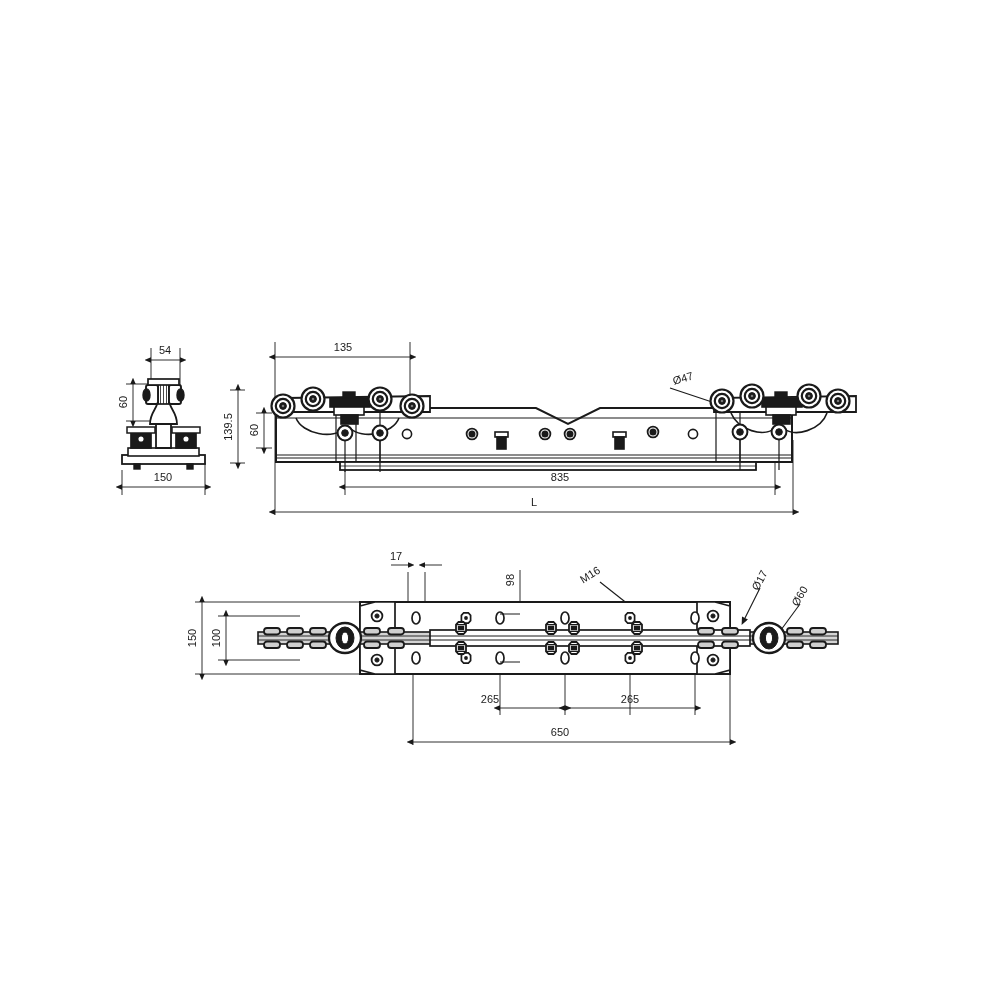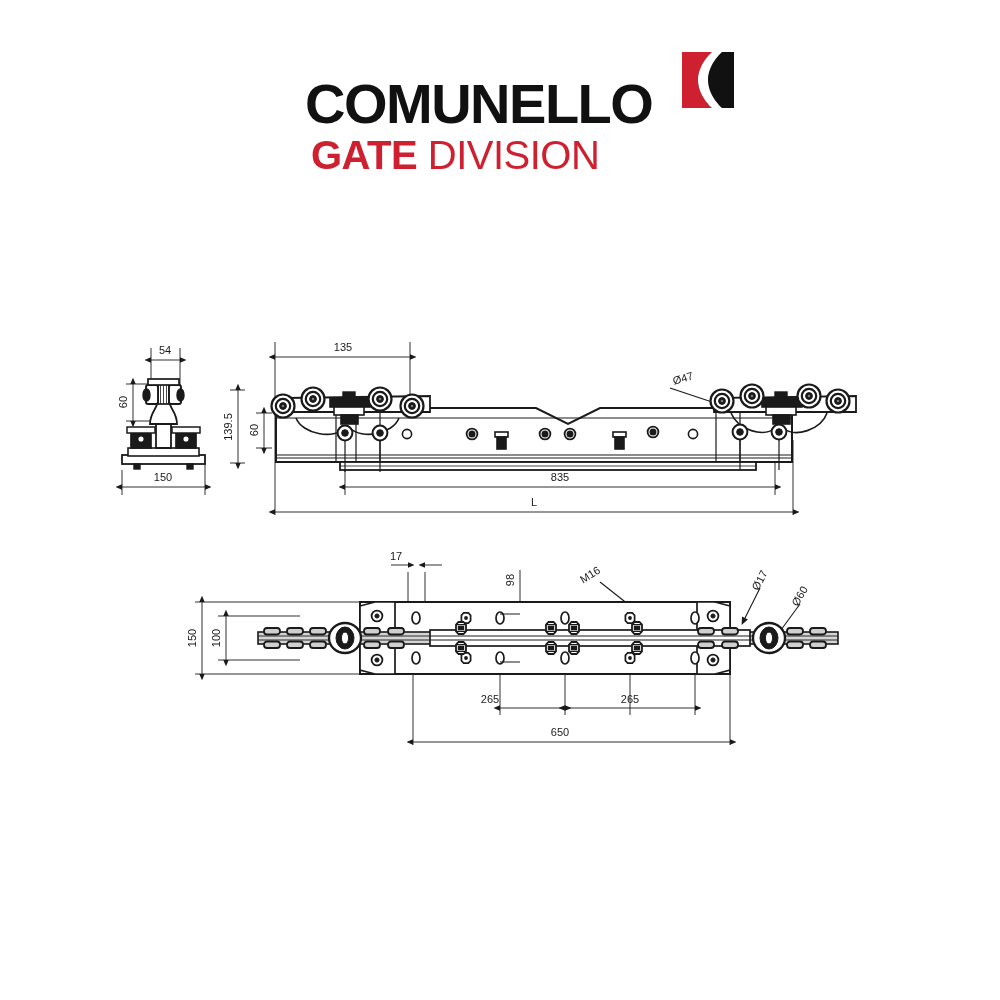--- a/index.html
+++ b/index.html
@@ -75,30 +75,20 @@
     font-family: "Liberation Sans", sans-serif;
     font-size: 11px;
     fill: #1a1a1a;
   }
 </style>
 </head>
 <body>
 
 <div id="page">
 
-  <div id="logo-block">
-    <div id="logo-wordmark">COMUNELLO</div>
-    <div id="logo-subline"><span id="logo-sub-gate">GATE</span><span id="logo-sub-division"> DIVISION</span></div>
-    <svg id="logo-mark" viewBox="0 0 52 56">
-      <rect x="0" y="0" width="52" height="56" fill="#111111"></rect>
-      <path d="M0,0 L30,0 C30,0 16,12 16,28 C16,44 30,56 30,56 L0,56 Z" fill="#cf2030"></path>
-      <path d="M30,0 L52,0 L52,56 L30,56 C30,56 44,44 44,28 C44,12 30,0 30,0 Z" fill="#111111"></path>
-      <path d="M30,0 C30,0 16,12 16,28 C16,44 30,56 30,56 L40,56 C40,56 26,44 26,28 C26,12 40,0 40,0 Z" fill="#ffffff"></path>
-    </svg>
-  </div>
 
   <svg id="drawing" viewBox="0 0 1000 1000">
     <defs>
       <marker id="arrowL" markerWidth="8" markerHeight="8" refX="7" refY="3" orient="auto" markerUnits="strokeWidth">
         <path d="M7,0 L7,6 L0,3 z" fill="#1a1a1a"></path>
       </marker>
       <marker id="arrowR" markerWidth="8" markerHeight="8" refX="1" refY="3" orient="auto" markerUnits="strokeWidth">
         <path d="M1,0 L1,6 L8,3 z" fill="#1a1a1a"></path>
       </marker>
       <g id="wheel47">

